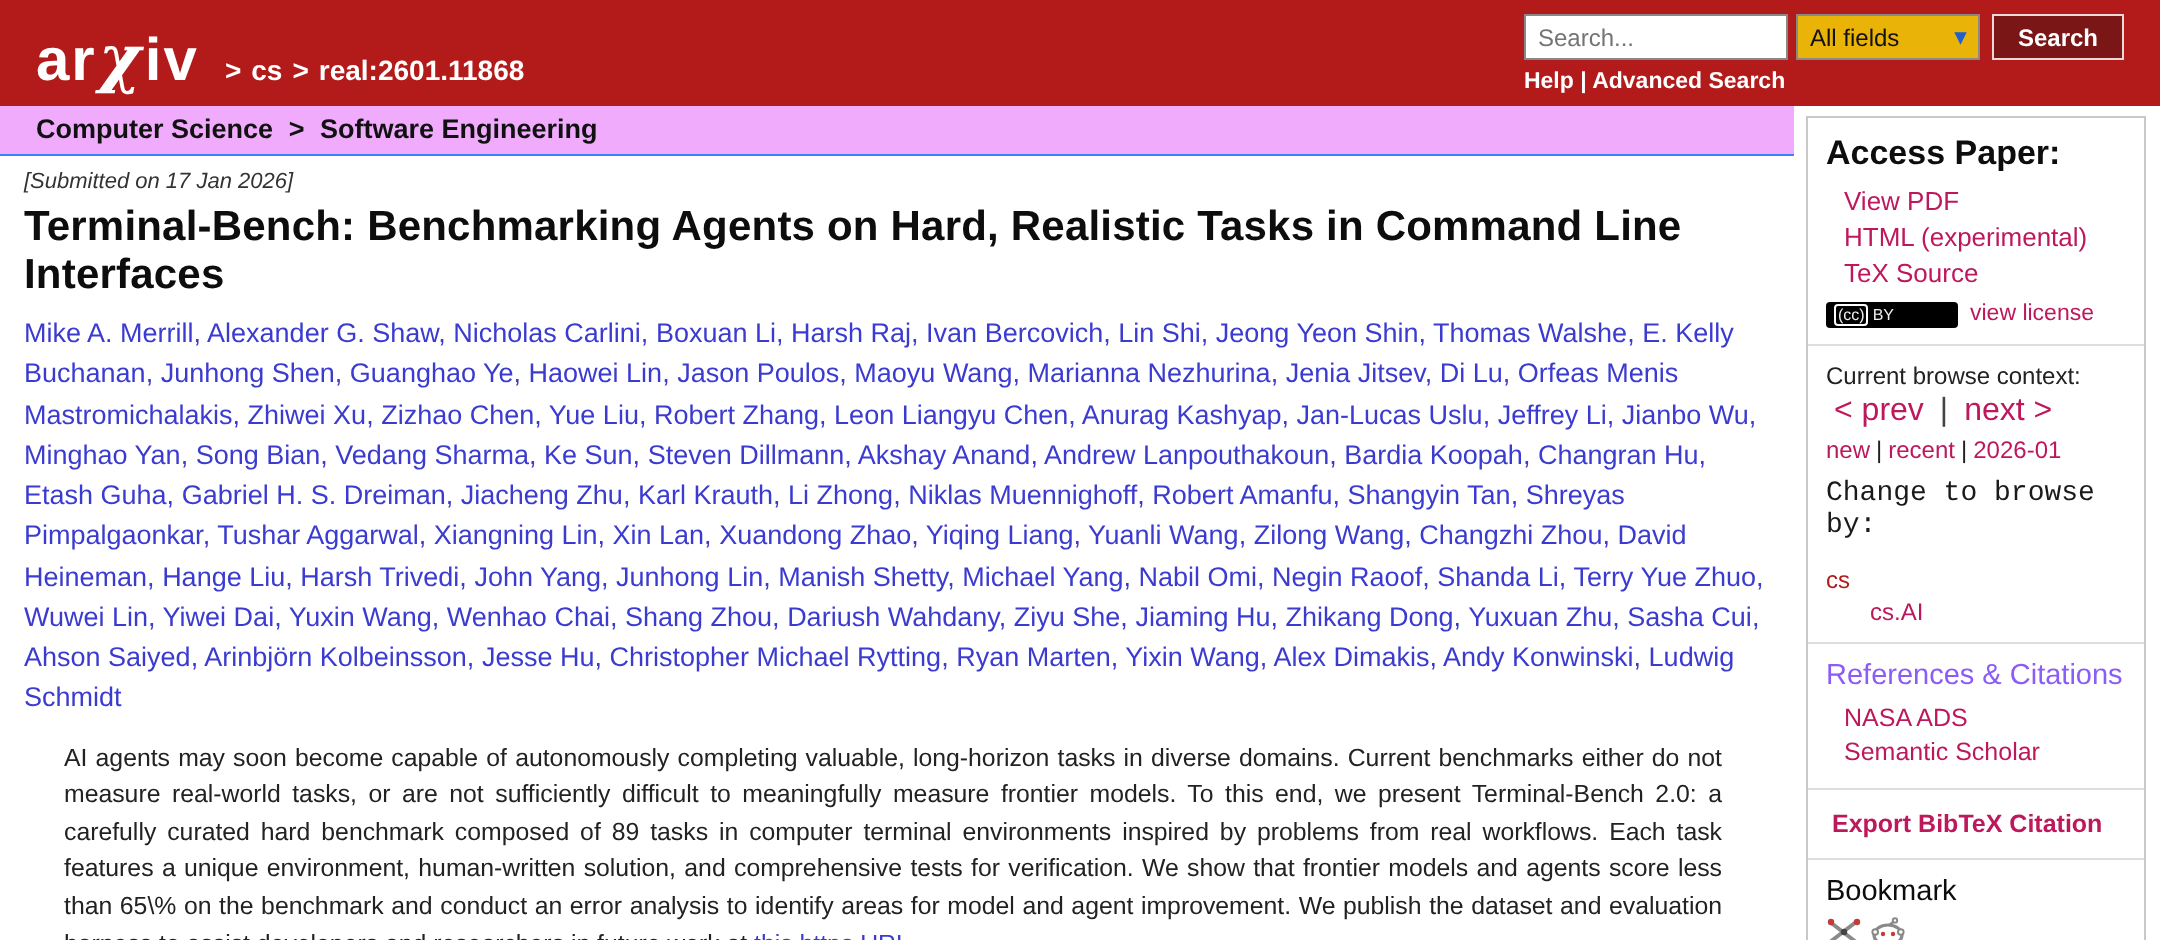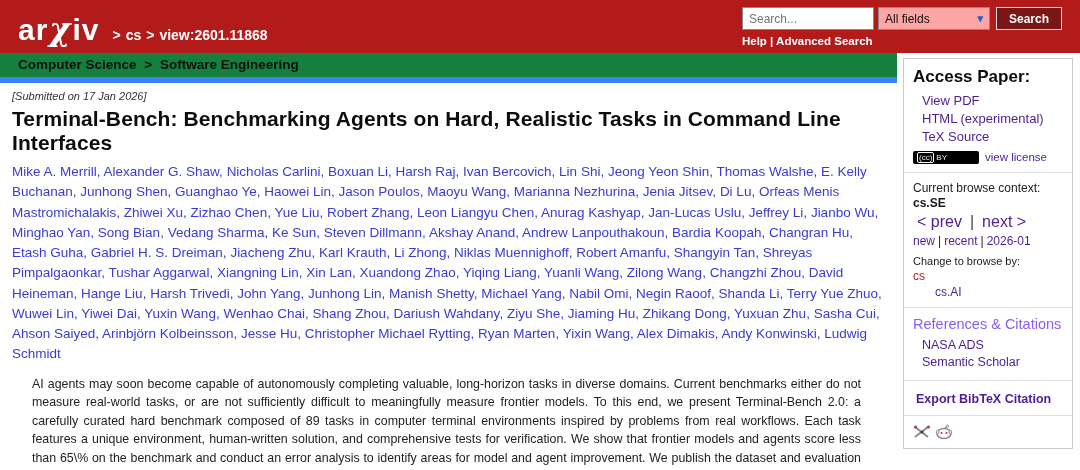--- a/index.html
+++ b/index.html
@@ -12,82 +12,82 @@
   .logo { font-weight:bold; font-size:30px; letter-spacing:1px; color:#fff; cursor:pointer; }
   .logo .chi { font-family:"DejaVu Serif", serif; font-style:italic; font-size:32px; padding:0 1px; }
   .crumb { font-size:14px; font-weight:bold; margin-left:8px; color:#fff; }
   .crumb a { color:#fff; text-decoration:none; }
   .crumb .sep { margin:0 5px; font-weight:bold; }
 
   .search-area { position:absolute; right:18px; top:7px; }
   .search-row { display:flex; align-items:center; }
   .search-input { width:132px; height:23px; border:1px solid #888; padding:2px 6px;
      font-size:12px; background:#fff; color:#222; }
-  .field-select { width:112px; height:23px; background:#fca5a5; border:1px solid #888;
+  .field-select { width:92px; height:23px; background:#eab308; border:1px solid #888;
      margin-left:4px; font-size:12px; color:#111; display:flex; align-items:center;
      justify-content:space-between; padding:0 6px; cursor:pointer; }
   .field-select .chev { color:#1f5fd0; font-size:11px; font-weight:bold; }
   .search-btn { height:23px; margin-left:6px; background:#7a1616; color:#fff;
      border:1px solid #e9d9d9; font-size:12px; font-weight:bold; padding:0 12px; cursor:pointer; }
   .help-row { margin-top:5px; font-size:11.5px; font-weight:bold; color:#fff; }
   .help-row a { color:#fff; text-decoration:none; cursor:pointer; }
 
   
-  .subheader { width:897px; background:#15803d; border-bottom:6px solid #3b82f6;
+  .subheader { width:897px; background:#f0abfc; border-bottom:1px solid #3b82f6;
      padding:4px 18px 5px 18px; font-size:13.5px; font-weight:bold; color:#111; }
   .subheader a { color:#111; text-decoration:none; }
   .subheader .sep { margin:0 4px; }
 
   
   .main { width:897px; padding:7px 14px 0 10px; }
   .submitted { font-style:italic; font-size:11px; color:#333; margin-left:2px; }
   .title { font-size:21px; font-weight:bold; color:#0d0d0d; margin:5px 0 7px 2px; letter-spacing:0.1px;}
   .authors { font-size:13.5px; line-height:1.5; margin-left:2px; color:#3b3bd0; }
   .authors a { color:#3b3bd0; text-decoration:none; cursor:pointer; }
   .abstract { margin:10px 22px 12px 22px; font-size:12.4px; line-height:1.5;
      text-align:justify; color:#222; }
   .abstract a { color:#3b3bd0; text-decoration:none; cursor:pointer; }
 
   
   .sidebar { position:absolute; left:903px; top:58px; width:170px; background:#fff;
      border:1px solid #c9c9c9; }
   .sb-section { padding:8px 9px; border-bottom:1px solid #ddd; }
   .sb-section:last-child { border-bottom:none; }
-  .sb-section a { color:#4c1d95; text-decoration:none; cursor:pointer; }
+  .sb-section a { color:#be185d; text-decoration:none; cursor:pointer; }
   .access-h { font-size:17px; font-weight:bold; color:#0d0d0d; margin-bottom:5px; }
   .access-link { display:block; margin-left:9px; font-size:13px; line-height:1.4; }
   .license-row { display:flex; align-items:center; margin-top:4px; }
   .cc-badge { background:#000; color:#eee; border-radius:2px; font-size:8px;
      padding:2px 4px; width:66px; white-space:nowrap; cursor:pointer; }
   .cc-badge .ccmark { border:1px solid #fff; border-radius:2px; padding:0 1px; margin-right:2px;}
   .view-license { font-size:11.5px; margin-left:6px; }
   .ctx-label { font-size:12px; color:#222; }
   .ctx-value { font-size:12px; font-weight:bold; margin:1px 0 3px 0; }
   .prevnext { font-size:16px; margin:2px 0 3px 4px; }
   .prevnext .pipe { color:#444; margin:0 8px; }
   .navline { font-size:12px; margin-bottom:7px; }
   .navline .pipe { color:#222; margin:0 3px; }
-  .change-label { font-size:11px; margin-bottom:2px; }
+  .change-label { font-size:14px; margin-bottom:12px;font-family:Liberation Mono, monospace; }
   .cs-link { display:block; font-size:12px; color:#b31b1b !important; margin-top:2px; }
   .csai-link { display:block; font-size:12px; margin:2px 0 0 22px; }
   .refs-h { font-size:14.5px; color:#8b5cf6; margin-bottom:5px; }
   .ref-link { display:block; margin-left:9px; font-size:12.5px; line-height:1.4; }
   .export-link { font-size:12.5px; font-weight:bold; margin-left:3px;text-align:right; }
   .bookmark-h { font-size:14.5px; color:#0d0d0d; margin-bottom:4px; }
   .bm-icons { display:flex; gap:4px; }
   .bm-icons svg { cursor:pointer; }
 </style>
 </head>
 <body>
 
 <div class="banner">
   <div class="logo-row">
     <span class="logo"><span>ar</span><span class="chi">χ</span><span>iv</span></span>
     <span class="crumb">
-      <span class="sep">&gt;</span><a>cs</a><span class="sep">&gt;</span><a>view:2601.11868</a>
+      <span class="sep">&gt;</span><a>cs</a><span class="sep">&gt;</span><a>real:2601.11868</a>
     </span>
   </div>
   <div class="search-area">
     <div class="search-row">
       <input class="search-input" placeholder="Search..." style="">
       <div class="field-select">
         <span>All fields</span>
         <span class="chev">▾</span>
       </div>
       <button class="search-btn">Search</button>
@@ -122,21 +122,20 @@
     <a class="access-link">HTML (experimental)</a>
     <a class="access-link">TeX Source</a>
     <div class="license-row">
       <span class="cc-badge"><span class="ccmark">(cc)</span><span>BY</span></span>
       <a class="view-license">view license</a>
     </div>
   </div>
 
   <div class="sb-section">
     <div class="ctx-label">Current browse context:</div>
-    <div class="ctx-value">cs.SE</div>
     <div class="prevnext">
       <a>&lt; prev</a><span class="pipe">|</span><a>next &gt;</a>
     </div>
     <div class="navline">
       <a>new</a><span class="pipe">|</span><a>recent</a><span class="pipe">|</span><a>2026-01</a>
     </div>
     <div class="change-label">Change to browse by:</div>
     <a class="cs-link">cs</a>
     <a class="csai-link">cs.AI</a>
   </div>
@@ -145,20 +144,21 @@
     <div class="refs-h">References &amp; Citations</div>
     <a class="ref-link">NASA ADS</a>
     <a class="ref-link">Semantic Scholar</a>
   </div>
 
   <div class="sb-section">
     <a class="export-link">Export BibTeX Citation</a>
   </div>
 
   <div class="sb-section">
+    <div class="bookmark-h">Bookmark</div>
     <div class="bm-icons">
       <svg width="18" height="16" viewBox="0 0 18 16">
         <line x1="2" y1="3" x2="15" y2="13" stroke="#8a8a8a" stroke-width="2"></line>
         <line x1="15" y1="3" x2="2" y2="13" stroke="#8a8a8a" stroke-width="2"></line>
         <circle cx="2.5" cy="3" r="1.6" fill="#c43b3b"></circle>
         <circle cx="15.5" cy="3" r="1.6" fill="#c43b3b"></circle>
         <circle cx="9" cy="8" r="1.6" fill="#444"></circle>
       </svg>
       <svg width="18" height="16" viewBox="0 0 18 16">
         <ellipse cx="9" cy="9.5" rx="7" ry="5" fill="none" stroke="#8a8a8a" stroke-width="1.6"></ellipse>

